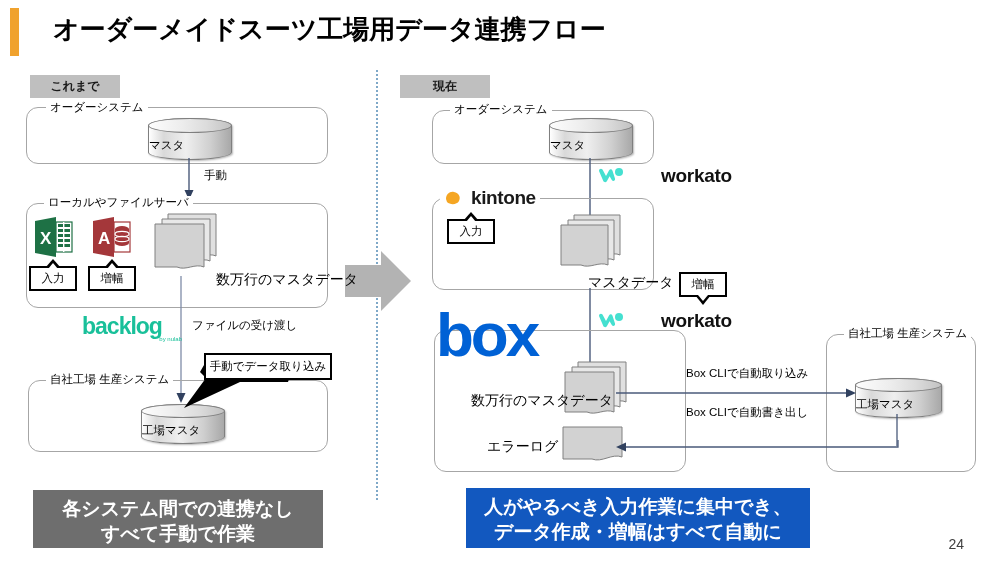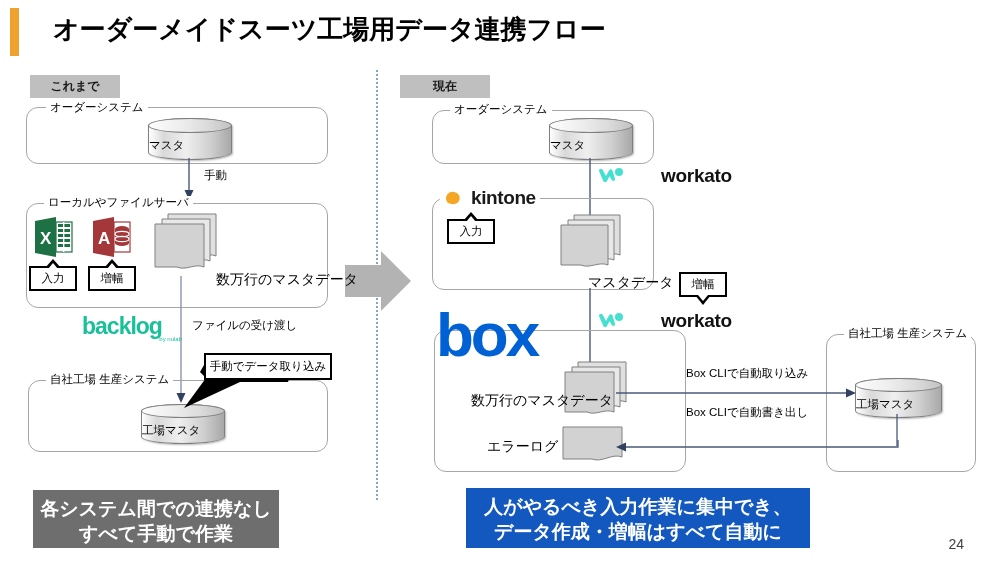--- a/index.html
+++ b/index.html
@@ -157,21 +157,21 @@
   
   .summary {
     text-align: center;
     font-weight: bold;
     color: #ffffff;
     font-size: 19px;
     line-height: 25px;
     padding-top: 6px;
     box-sizing: border-box;
   }
-  #summary-before { left: 33px; top: 490px; width: 246px; height: 58px; background: #6E6E6E; }
+  #summary-before { left: 33px; top: 490px; width: 290px; height: 58px; background: #6E6E6E; }
   #summary-now { left: 466px; top: 488px; width: 344px; height: 60px; background: #1258BF; }
 
   
   #page-number {
     right: 36px; bottom: 10px;
     font-size: 14px;
     color: #404040;
   }
 
   

